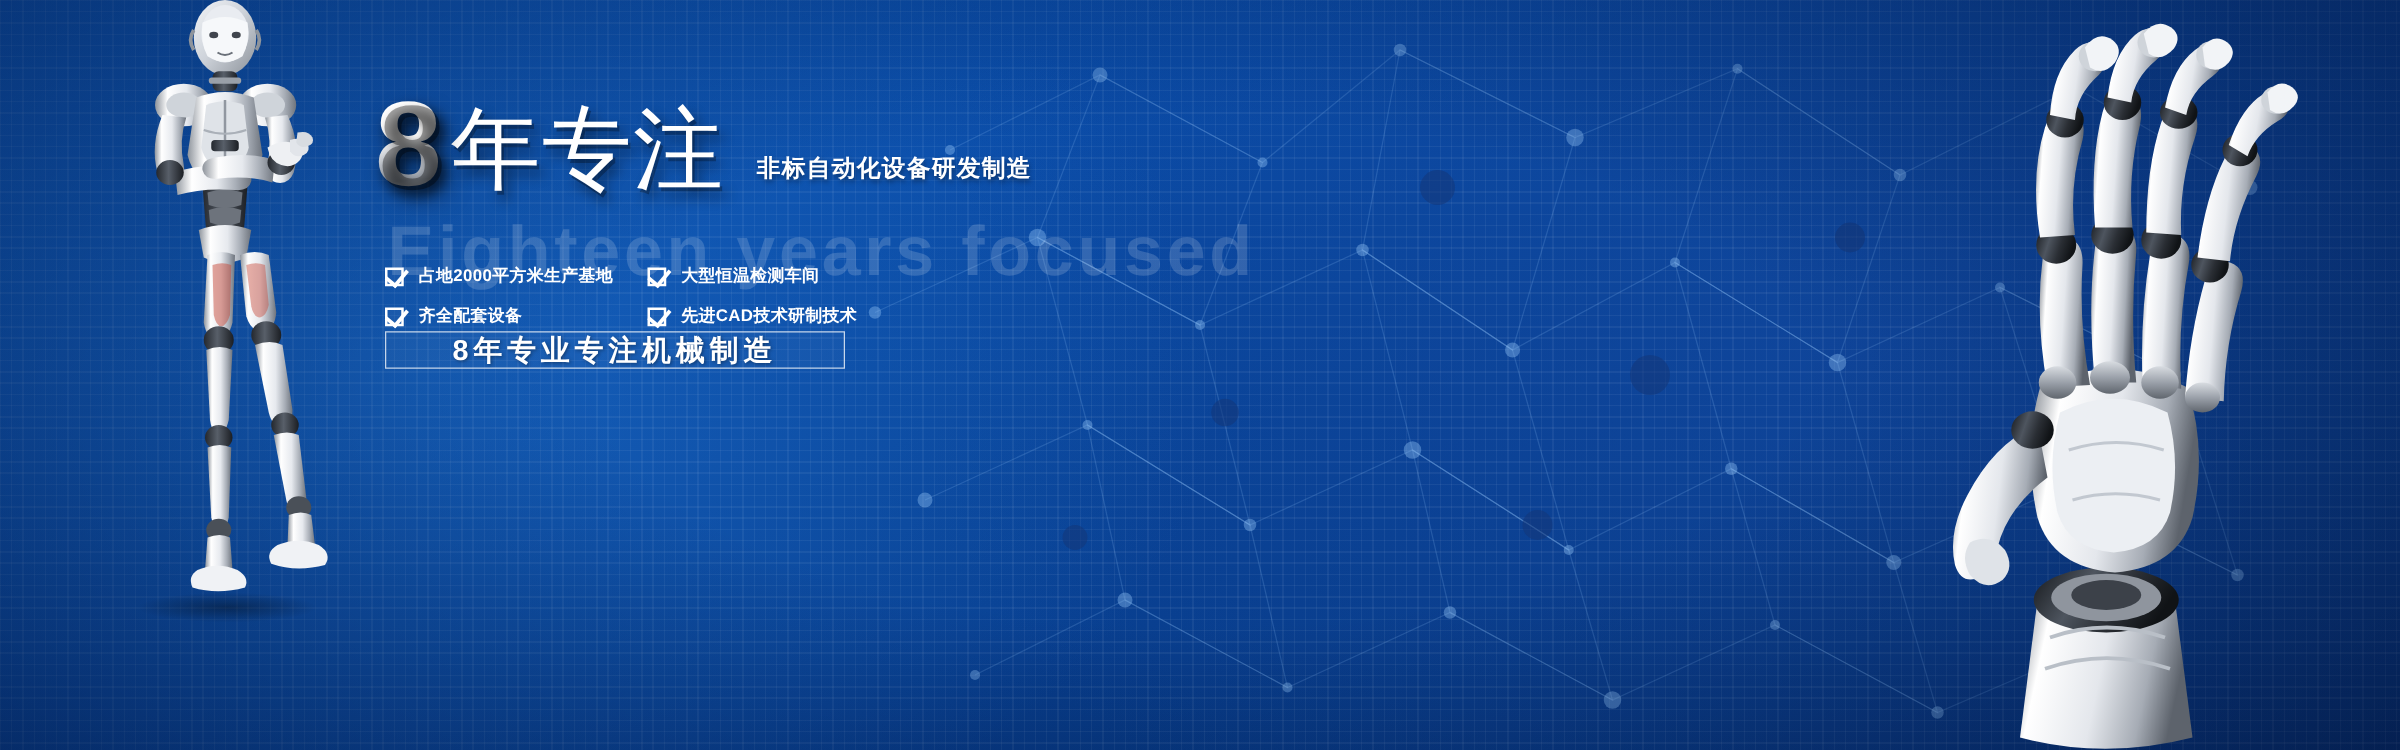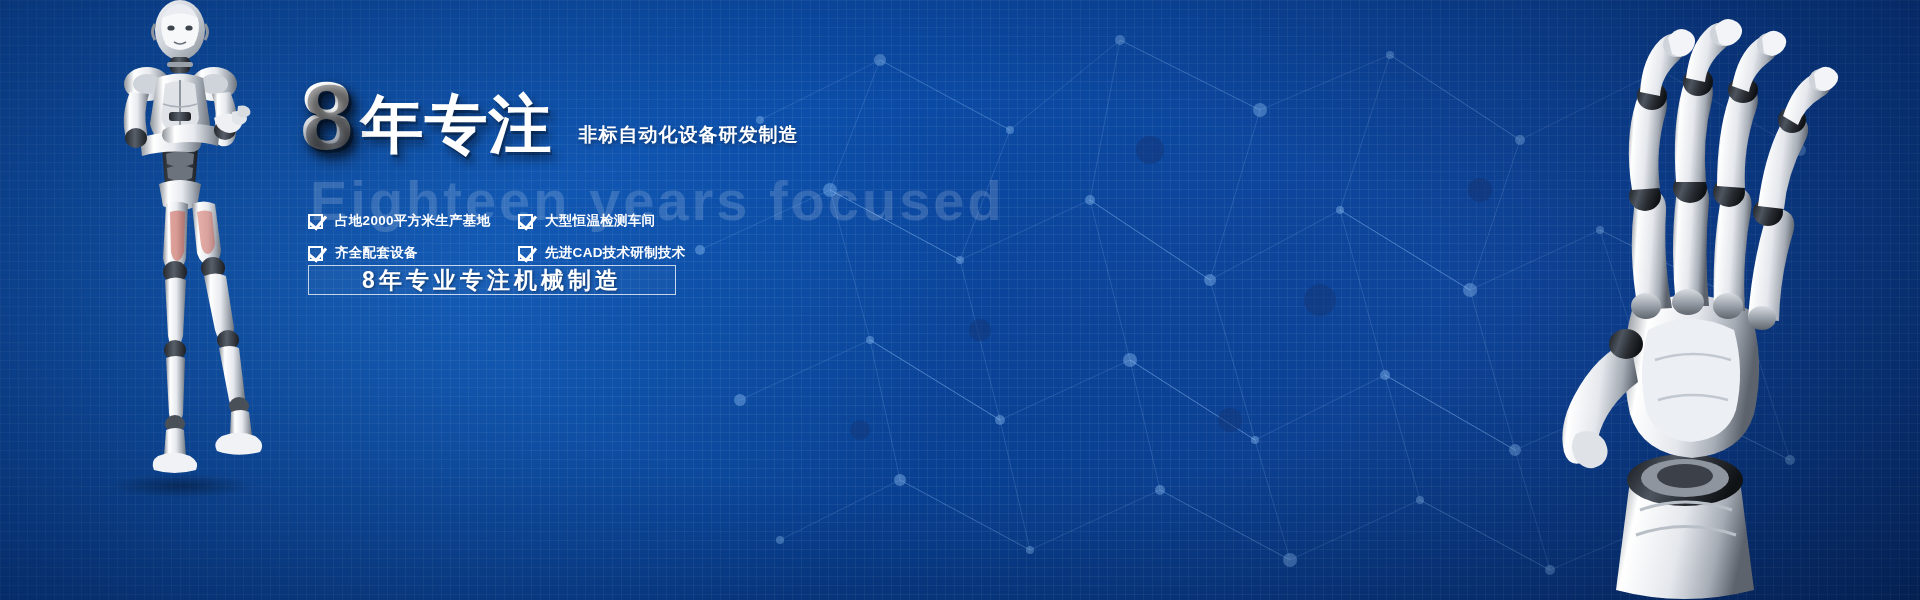--- a/index.html
+++ b/index.html
@@ -57,21 +57,21 @@
   }
   #headline-num {
     font-size:96px; font-weight:bold; line-height:0.92;
     background:linear-gradient(175deg,#ffffff 0%,#ffffff 42%,#c9cdd4 62%,#9aa1ab 80%,#eef1f4 100%);
     -webkit-background-clip:text; background-clip:text;
     color:transparent; -webkit-text-fill-color:transparent;
     filter:drop-shadow(4px 6px 7px rgba(0,0,0,0.5));
     padding-right:6px;
   }
   #headline-cn {
-    font-size:63px; font-weight:bold; color:#fff; line-height:1;
+    font-size:72px; font-weight:normal; color:#fff; line-height:1;
     text-shadow:2px 3px 0 rgba(0,0,0,0.28), 5px 7px 10px rgba(0,0,0,0.45);
     padding-bottom:4px;
     text-align:center;
   }
   #subtitle {
     font-size:19px; font-weight:bold; color:#ffffff;
     margin-left:26px; padding-bottom:12px; white-space:nowrap;
     letter-spacing:1px;
     text-shadow:1px 2px 4px rgba(0,0,0,0.4);
   }

